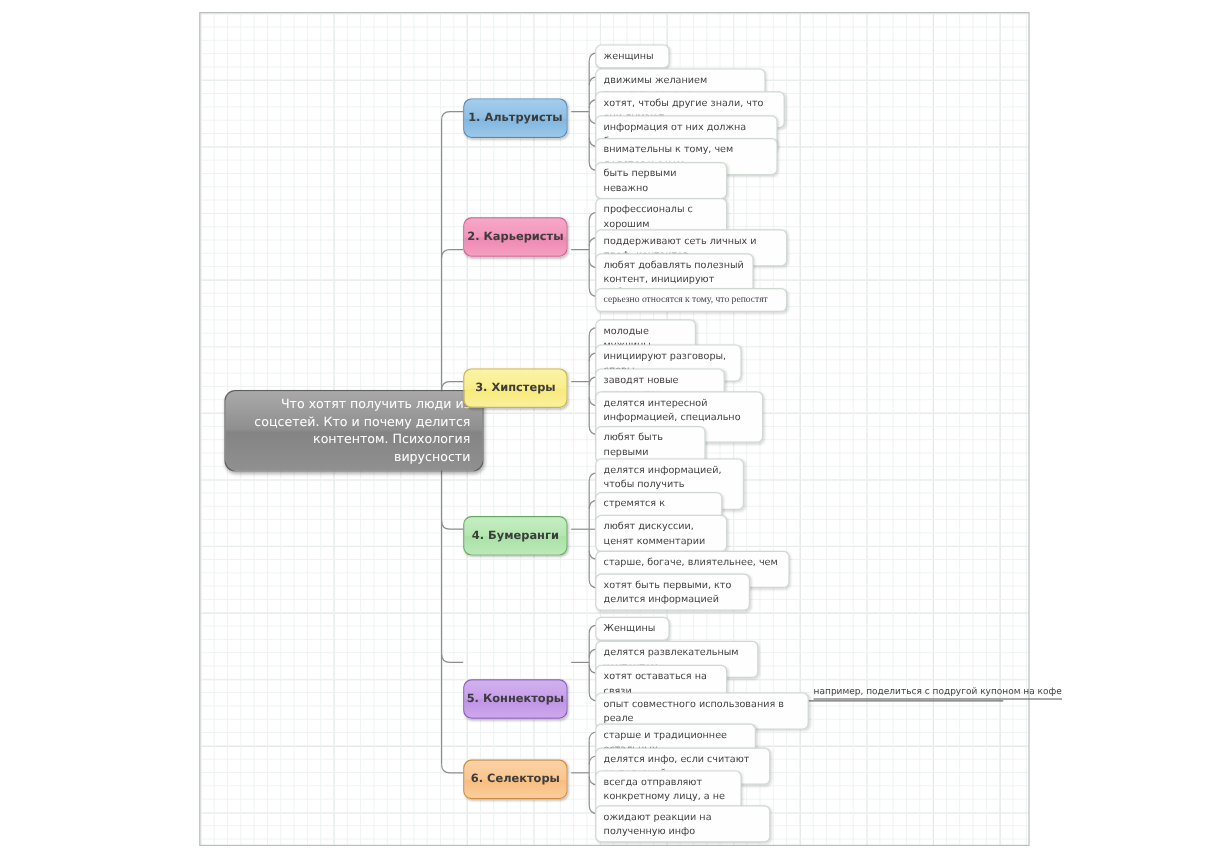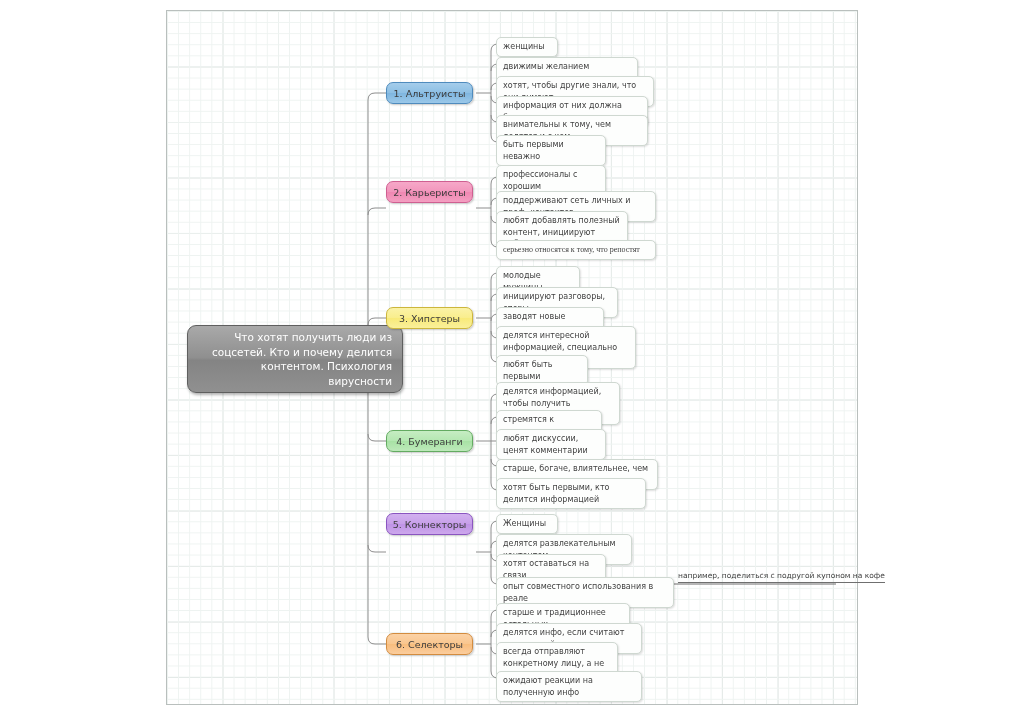--- a/index.html
+++ b/index.html
@@ -35,22 +35,22 @@
     background:linear-gradient(to bottom,#a9a9a9 0%,#8f8f8f 48%,#848484 52%,#909090 100%);
     box-shadow:1px 2px 3px rgba(0,0,0,.30);
     color:#ffffff;
     font-size:10.5px;line-height:14.5px;text-align:right;
     display:flex;align-items:center;justify-content:center;
     padding:4px 10px;
   }
   #root .txt{display:block;}
 
   .branch{
-    height:22px;border-radius:7px;
-    font-size:9.5px;font-weight:normal;color:#3c3c3c;
+    height:33px;border-radius:7px;
+    font-size:9.5px;font-weight:bold;color:#3c3c3c;
     display:flex;align-items:center;justify-content:center;
     box-shadow:1px 1px 2px rgba(0,0,0,.22);
     padding:0 8px;white-space:nowrap;
   }
   .b1{background:linear-gradient(to bottom,#a5cdeb 0%,#8dbfe4 50%,#7fb6e0 52%,#9bc8e9 100%);border:1px solid #4f8bbd;}
   .b2{background:linear-gradient(to bottom,#f6a8c8 0%,#f295bc 50%,#ef87b2 52%,#f49fc2 100%);border:1px solid #cf5f91;}
   .b3{background:linear-gradient(to bottom,#fbf3a8 0%,#f9ee8c 50%,#f8ea79 52%,#faf09b 100%);border:1px solid #ccb63c;}
   .b4{background:linear-gradient(to bottom,#c6edc3 0%,#b4e7b1 50%,#a8e2a5 52%,#bde9ba 100%);border:1px solid #63ab61;}
   .b5{background:linear-gradient(to bottom,#d2b1ef 0%,#c79fe9 50%,#bf93e6 52%,#cda8ec 100%);border:1px solid #8a55c0;}
   .b6{background:linear-gradient(to bottom,#fbd2a6 0%,#f9c68e 50%,#f8bd7d 52%,#fbcd9e 100%);border:1px solid #d38c3f;}
@@ -201,24 +201,24 @@
       </div>
       <div class="node leaf" style="left: 496px; top: 410px; width: 106px; min-height: 14px;">
         <span>стремятся к признанию</span>
       </div>
       <div class="node leaf" style="left: 496px; top: 429px; width: 110px; min-height: 24px;">
         <span>любят дискуссии, ценят комментарии</span>
       </div>
       <div class="node leaf" style="left: 496px; top: 459px; width: 162px; min-height: 14px;">
         <span>старше, богаче, влиятельнее, чем хипстеры</span>
       </div>
-      <div class="node leaf" style="left: 496px; top: 478px; width: 150px; min-height: 24px;">
+      <div class="node leaf" style="left: 496px; top: 478px; width: 129px; min-height: 24px;">
         <span>хотят быть первыми, кто делится информацией</span>
       </div>
-      <div class="node branch b5" style="left: 386px; top: 513px; width: 87px; text-align: center;">
+      <div class="node branch b5" style="left: 386px; top: 566px; width: 87px; text-align: center;">
         <span>5. Коннекторы</span>
       </div>
       <div class="node leaf" style="left: 496px; top: 514px; width: 62px; min-height: 14px;">
         <span>Женщины</span>
       </div>
       <div class="node leaf" style="left: 496px; top: 534px; width: 136px; min-height: 14px;">
         <span>делятся развлекательным контентом</span>
       </div>
       <div class="node leaf" style="left: 496px; top: 554px; width: 110px; min-height: 14px;">
         <span>хотят оставаться на связи</span>

